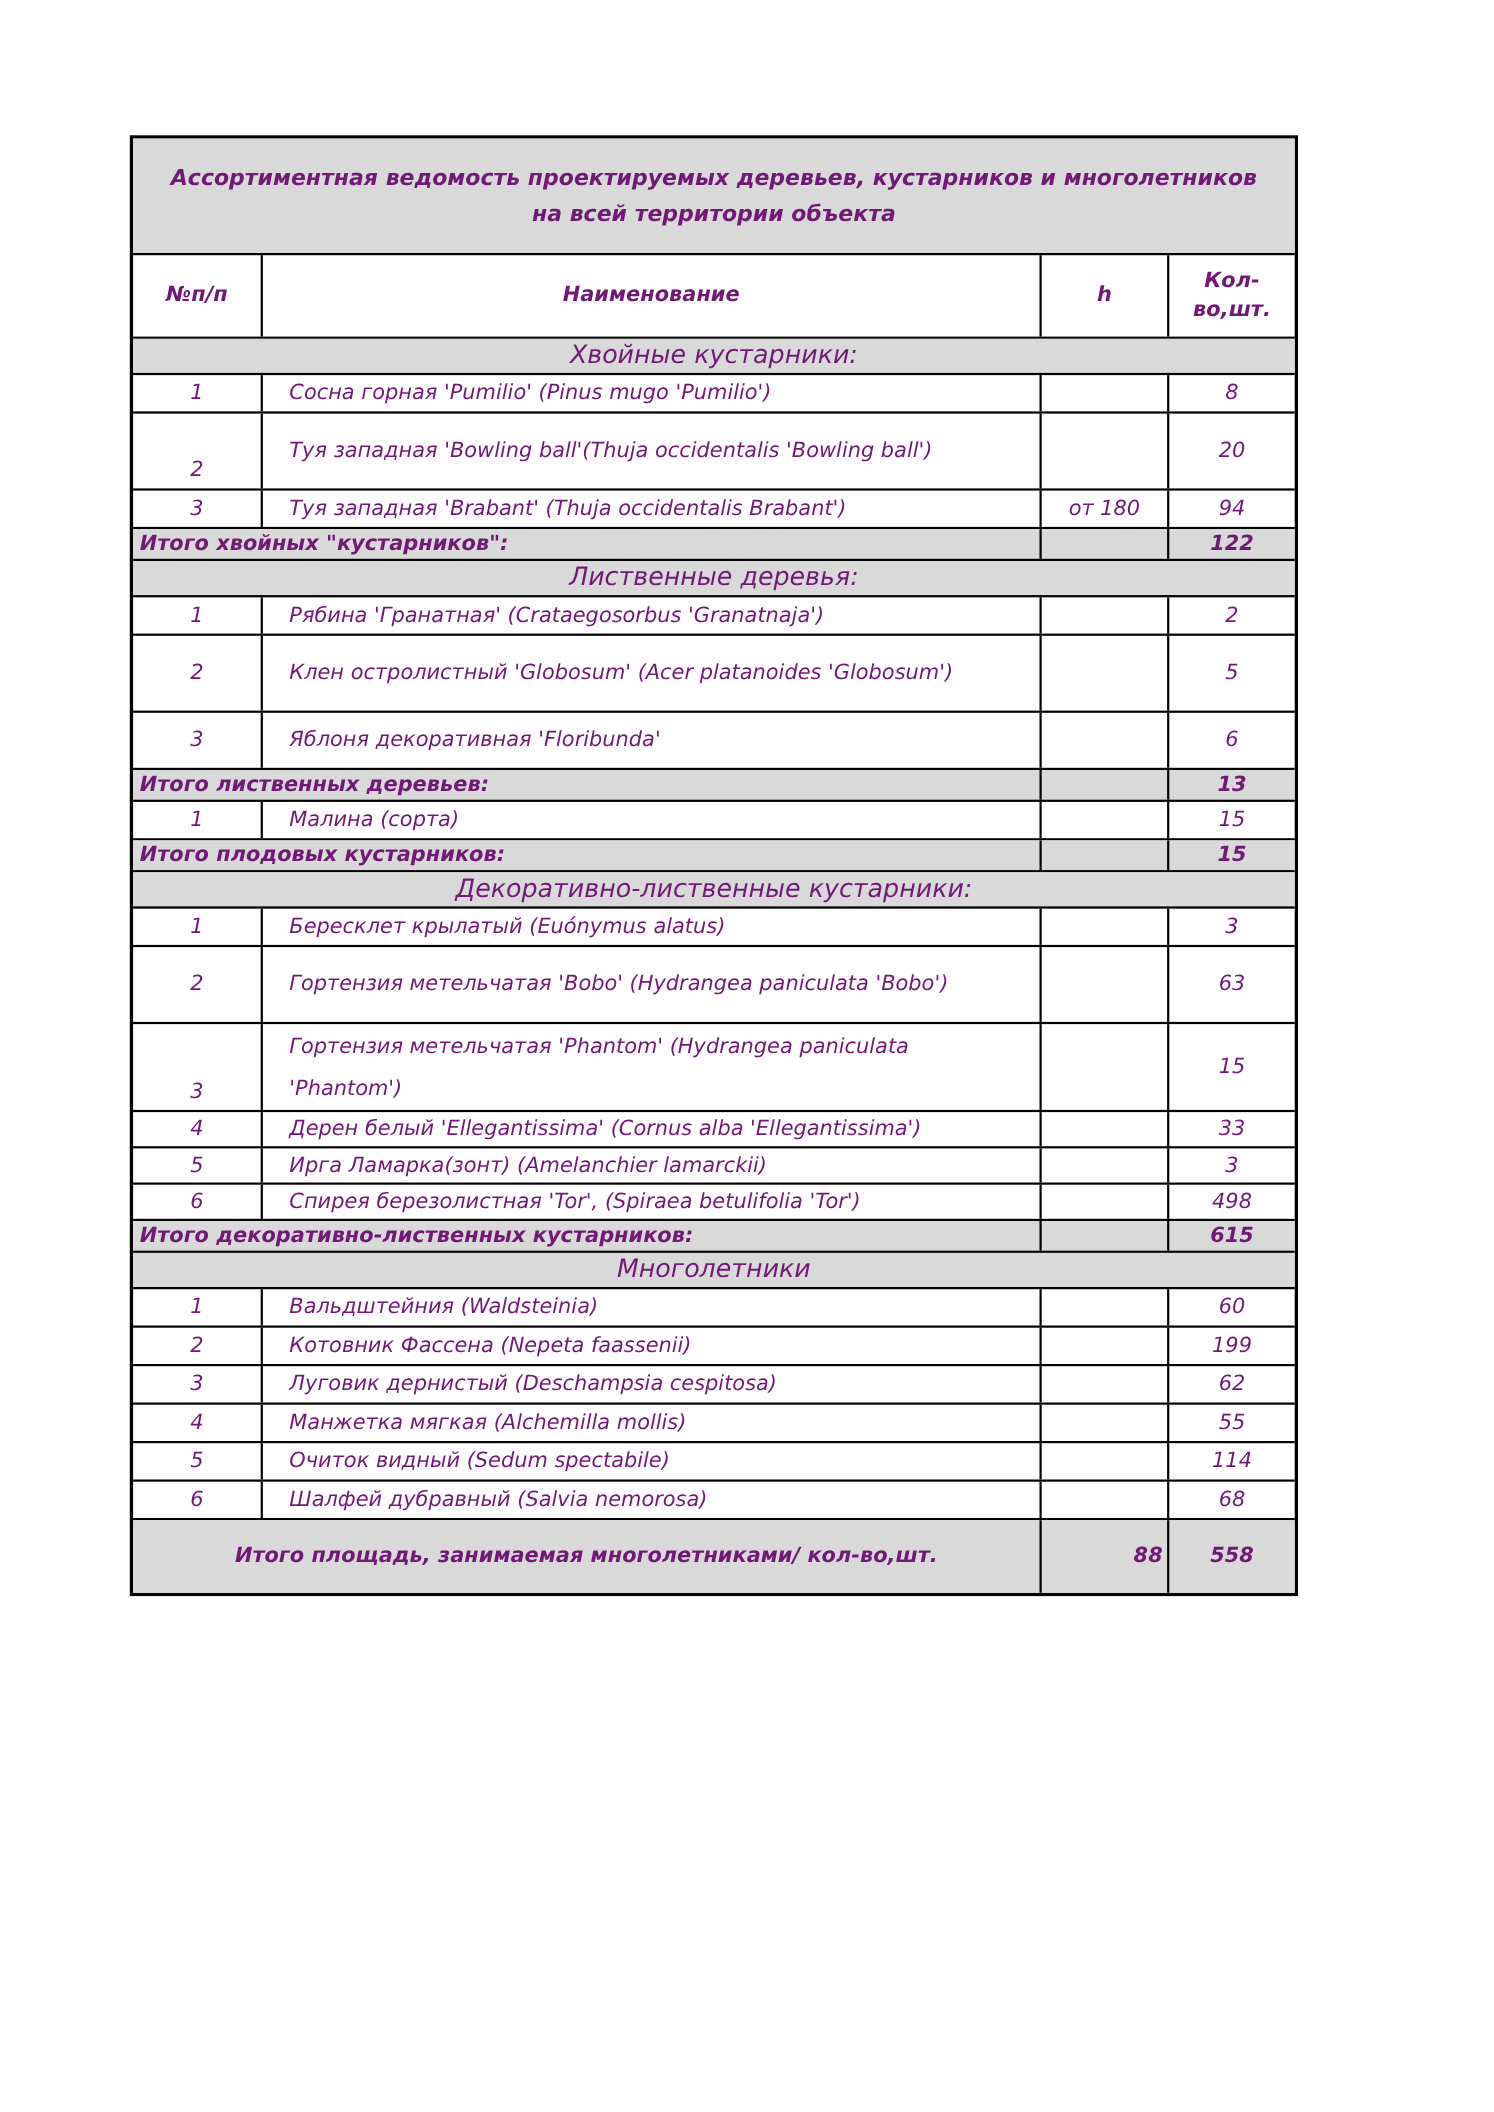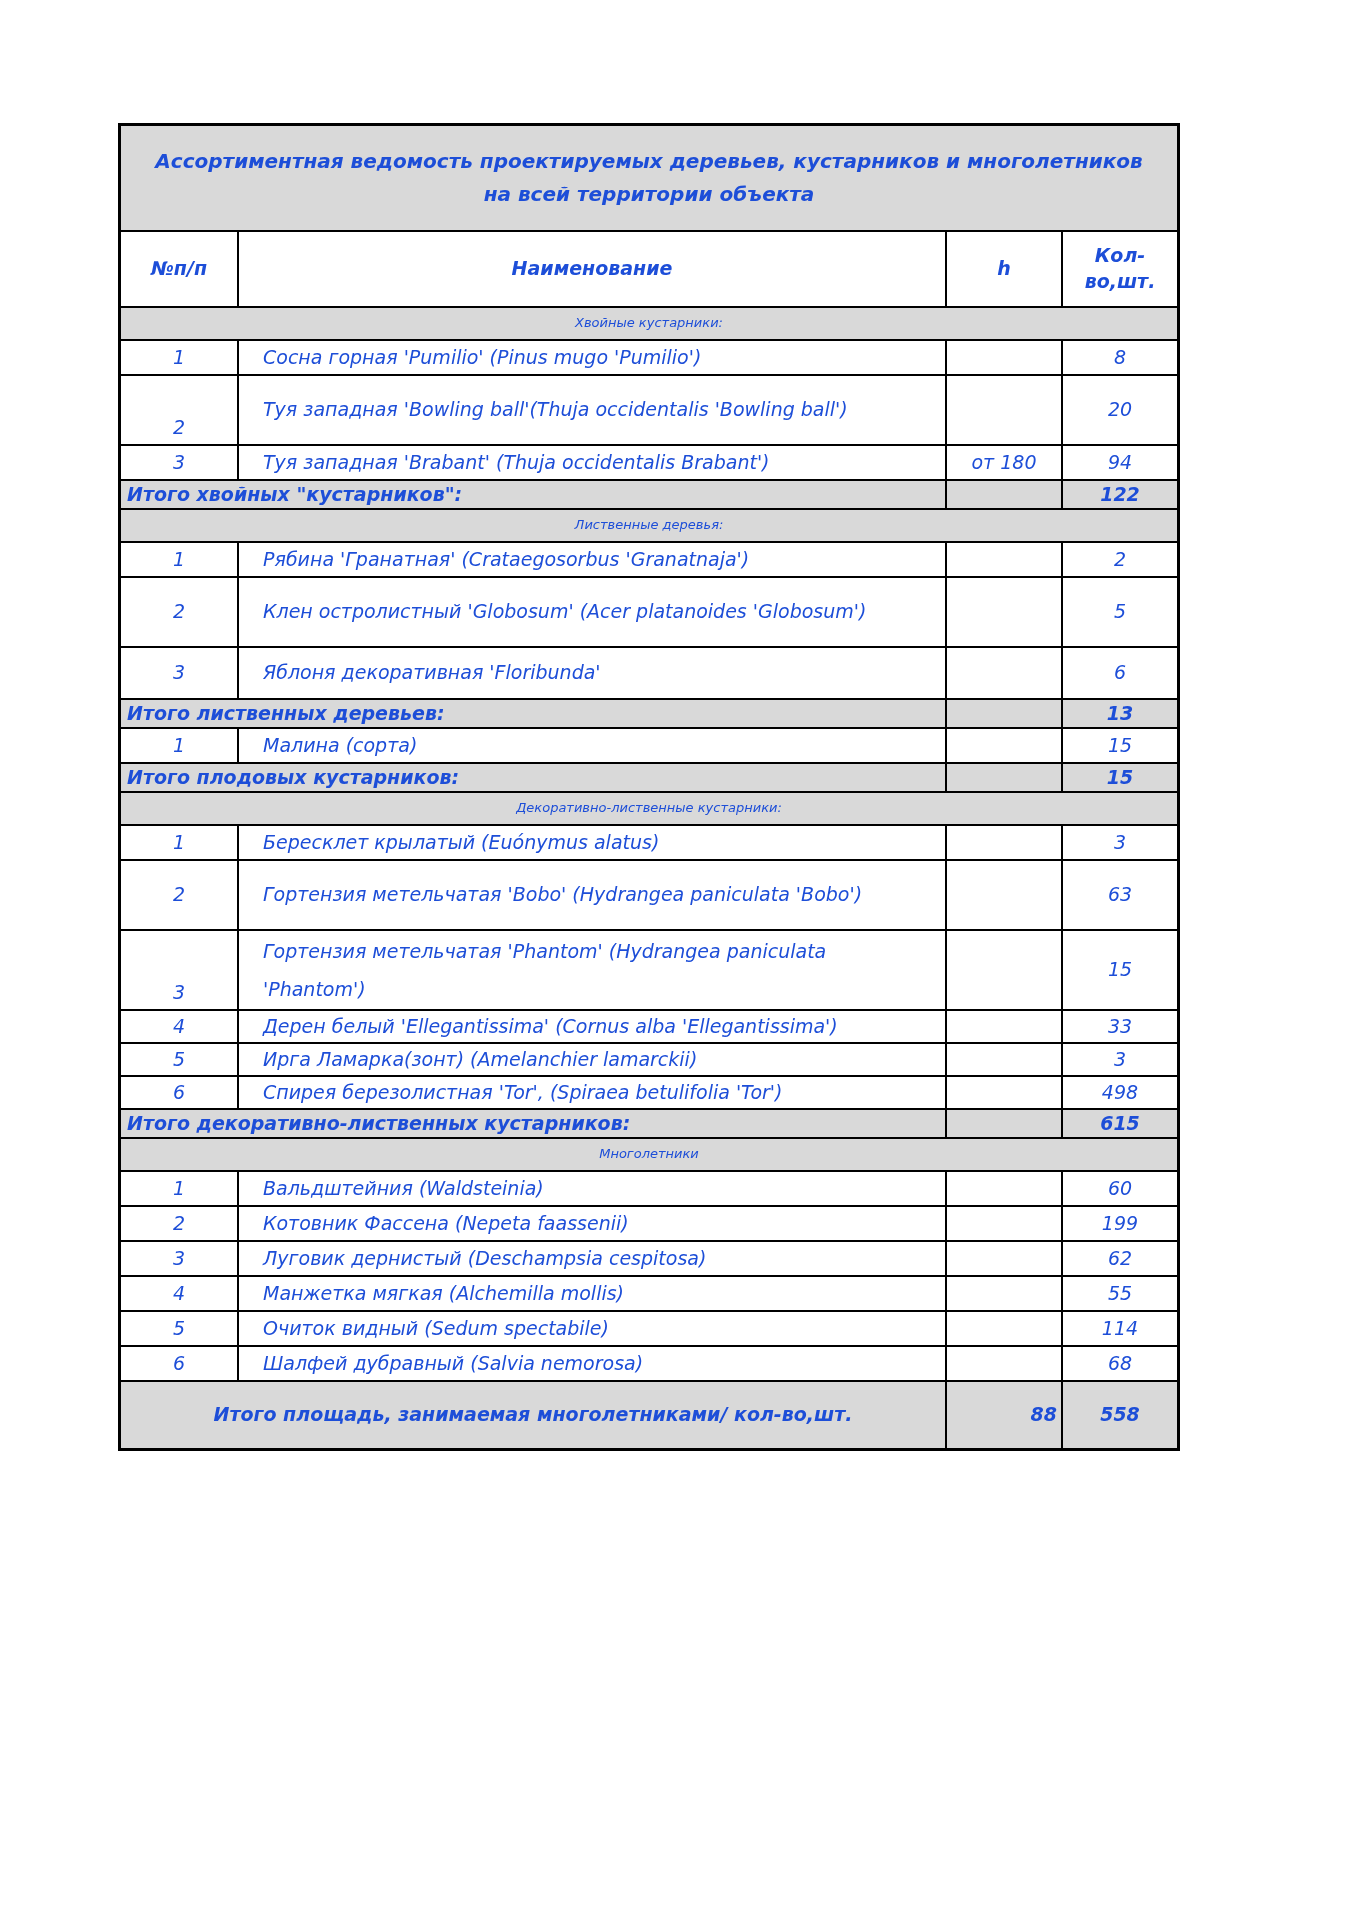--- a/index.html
+++ b/index.html
@@ -2,21 +2,21 @@
 <html lang="ru"><head>
 <meta charset="utf-8">
 <style>
   html,body{margin:0;padding:0;}
   .page{
     position:relative;
     width:1358px;height:1920px;
     background:#ffffff;
     font-family:"DejaVu Sans",sans-serif;
     font-style:italic;
-    color:#1d4ed8;
+    color:#701a75;
   }
   .sheet-table{
     position:absolute;left:118px;top:123px;width:1062px;
     border:3px solid #000;
     box-sizing:border-box;
     background:#fff;
   }
   .tr{display:grid;border-bottom:2px solid #000;box-sizing:border-box;}
   .tr:last-child{border-bottom:none;}
   .cols4{grid-template-columns:118px 1fr 116px 114px;}
@@ -35,21 +35,21 @@
   .td.label-left{justify-content:flex-start;text-align:left;padding-left:6px;}
   .td.num-bottom{align-items:flex-end;padding-bottom:4px;}
   .gray{background:#d9d9d9;}
   .title-row{height:106px;}
   .title-cell{flex-direction:column;justify-content:center;gap:8px;}
   .title-line{font-weight:bold;font-size:20px;text-align:center;}
   .header-row{height:76px;}
   .header-row .td{font-weight:bold;font-size:19px;}
   .qty-head{flex-direction:column;line-height:1.35;}
   .sechdr-row{height:33px;}
-  .sechdr-row .td{font-size:13px;}
+  .sechdr-row .td{font-size:23px;}
   .h35{height:35px;}
   .h33{height:33px;}
   .h52{height:52px;}
   .h70{height:70px;}
   .h80{height:80px;}
   .sum-row{height:29px;}
   .sum-row .td{font-weight:bold;font-size:19px;}
   .final-row{height:66px;}
   .final-row .td{font-weight:bold;font-size:19px;}
   .final-row .td.h-val{justify-content:flex-end;}

